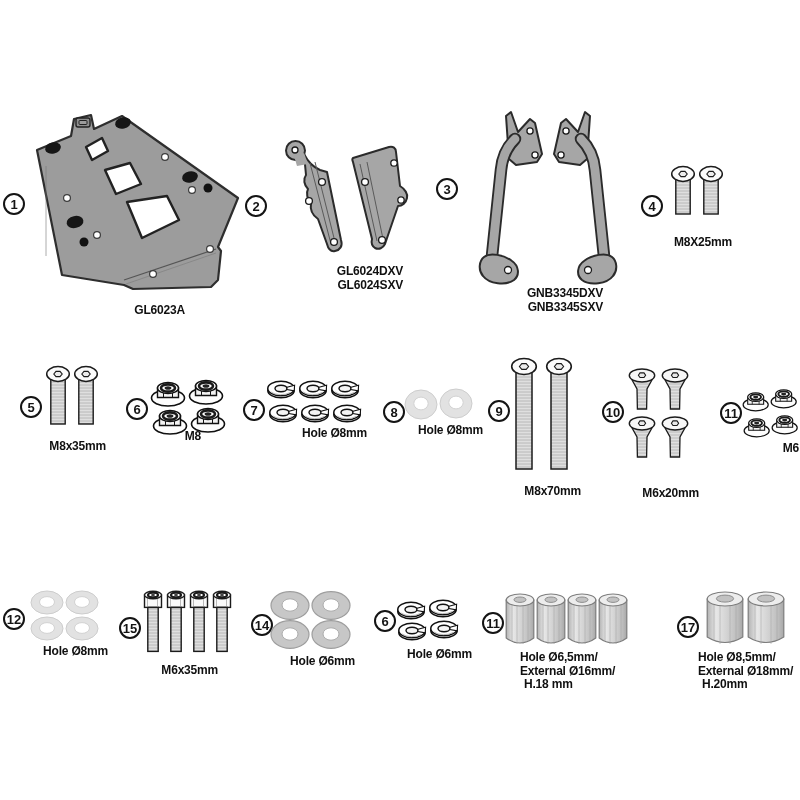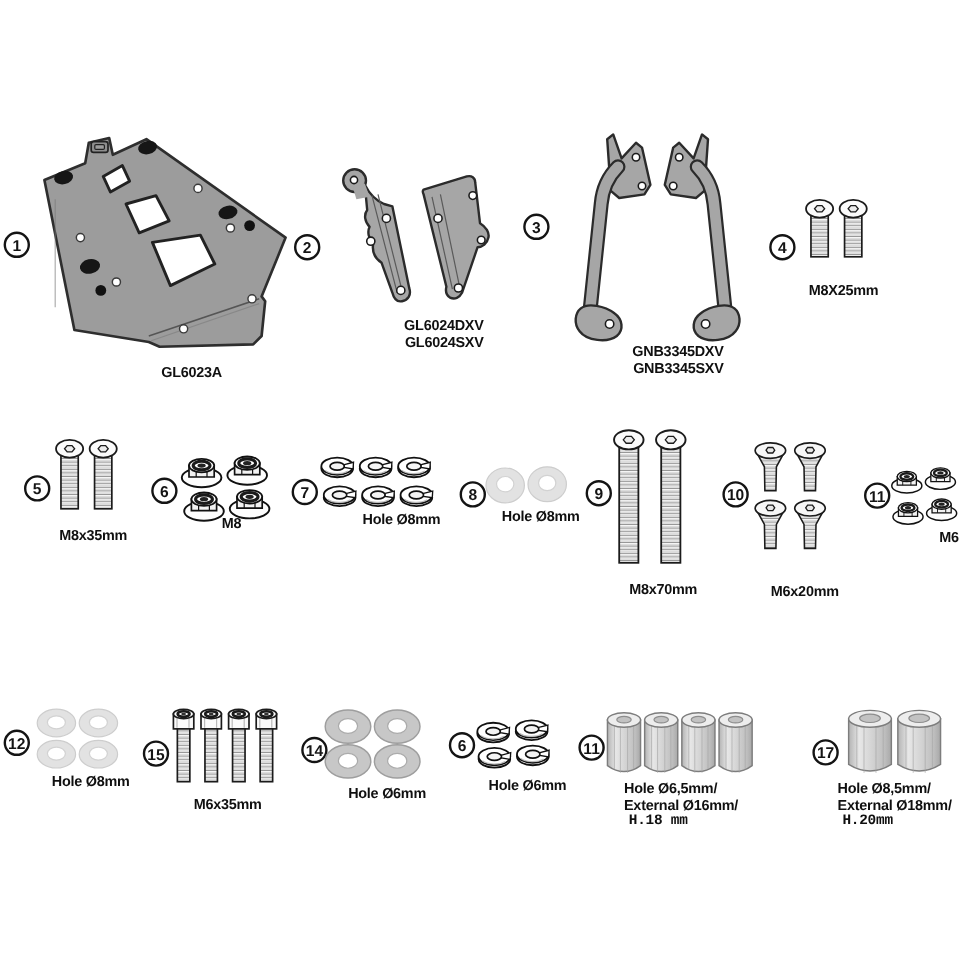--- a/index.html
+++ b/index.html
@@ -4,21 +4,21 @@
 <style>
   html,body{margin:0;padding:0;background:#fff;}
   .canvas{position:relative;width:800px;height:800px;background:#ffffff;overflow:hidden;
           font-family:"Liberation Sans",sans-serif;}
   .badge{position:absolute;width:22px;height:22px;box-sizing:border-box;border:2px solid #141414;
          border-radius:50%;background:#fff;display:flex;align-items:center;justify-content:center;
          font-weight:bold;font-size:13px;color:#141414;}
   .lbl{position:absolute;font-weight:bold;font-size:12px;color:#101010;letter-spacing:-0.2px;
        line-height:13.6px;text-align:right;white-space:nowrap;}
   .lbl.left{text-align:left;}
-  .lbl .indent{padding-left:4px;font-family:Liberation Mono, monospace;}
+  .lbl .indent{padding-left:4px;}
   svg{position:absolute;overflow:visible;}
 </style>
 </head>
 <body>
 
 <div class="canvas">
 
   <svg width="0" height="0">
     <defs>
       <pattern id="thr" patternUnits="userSpaceOnUse" width="6" height="3">

